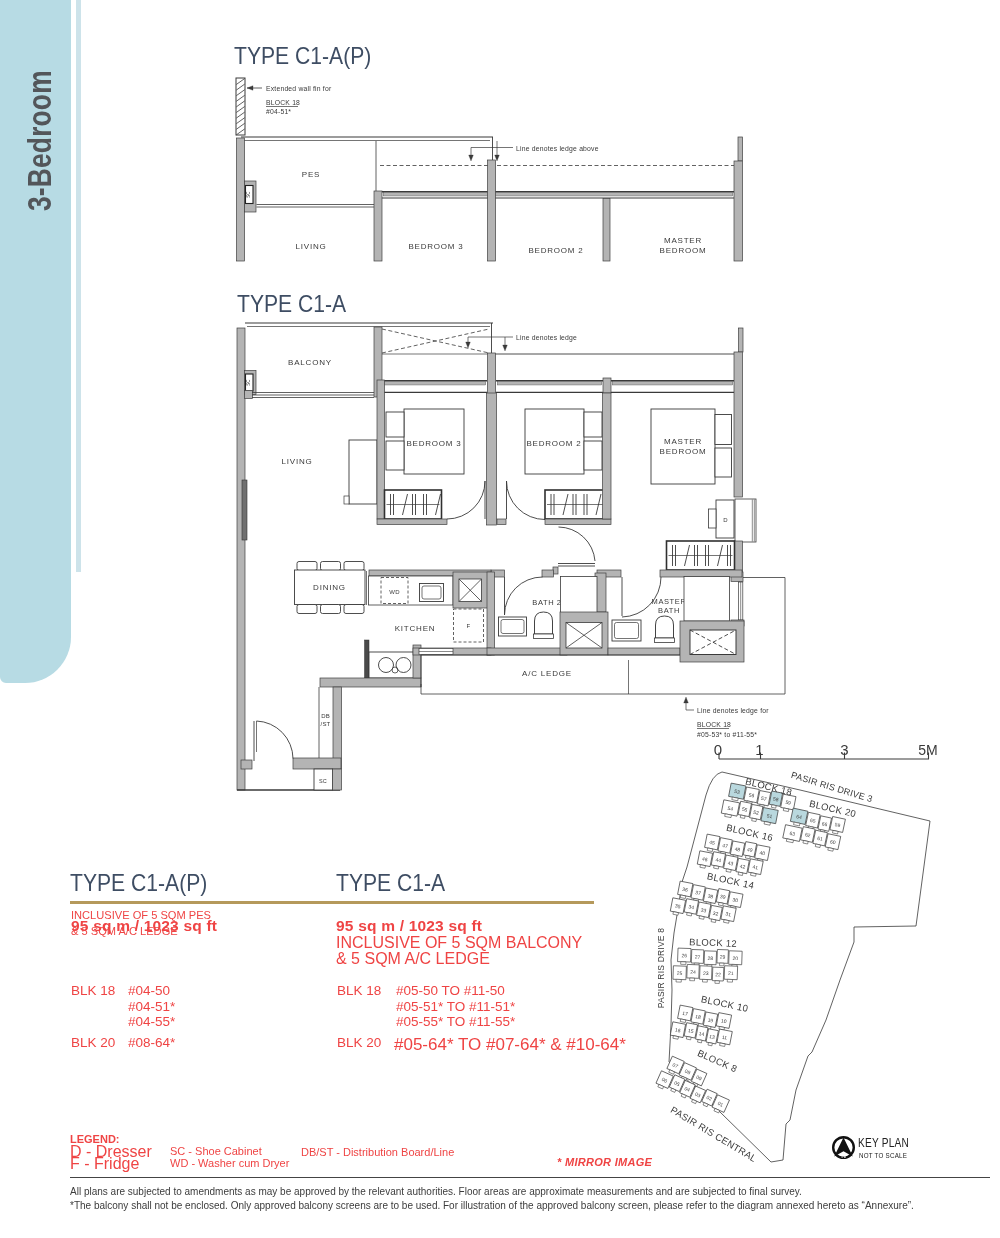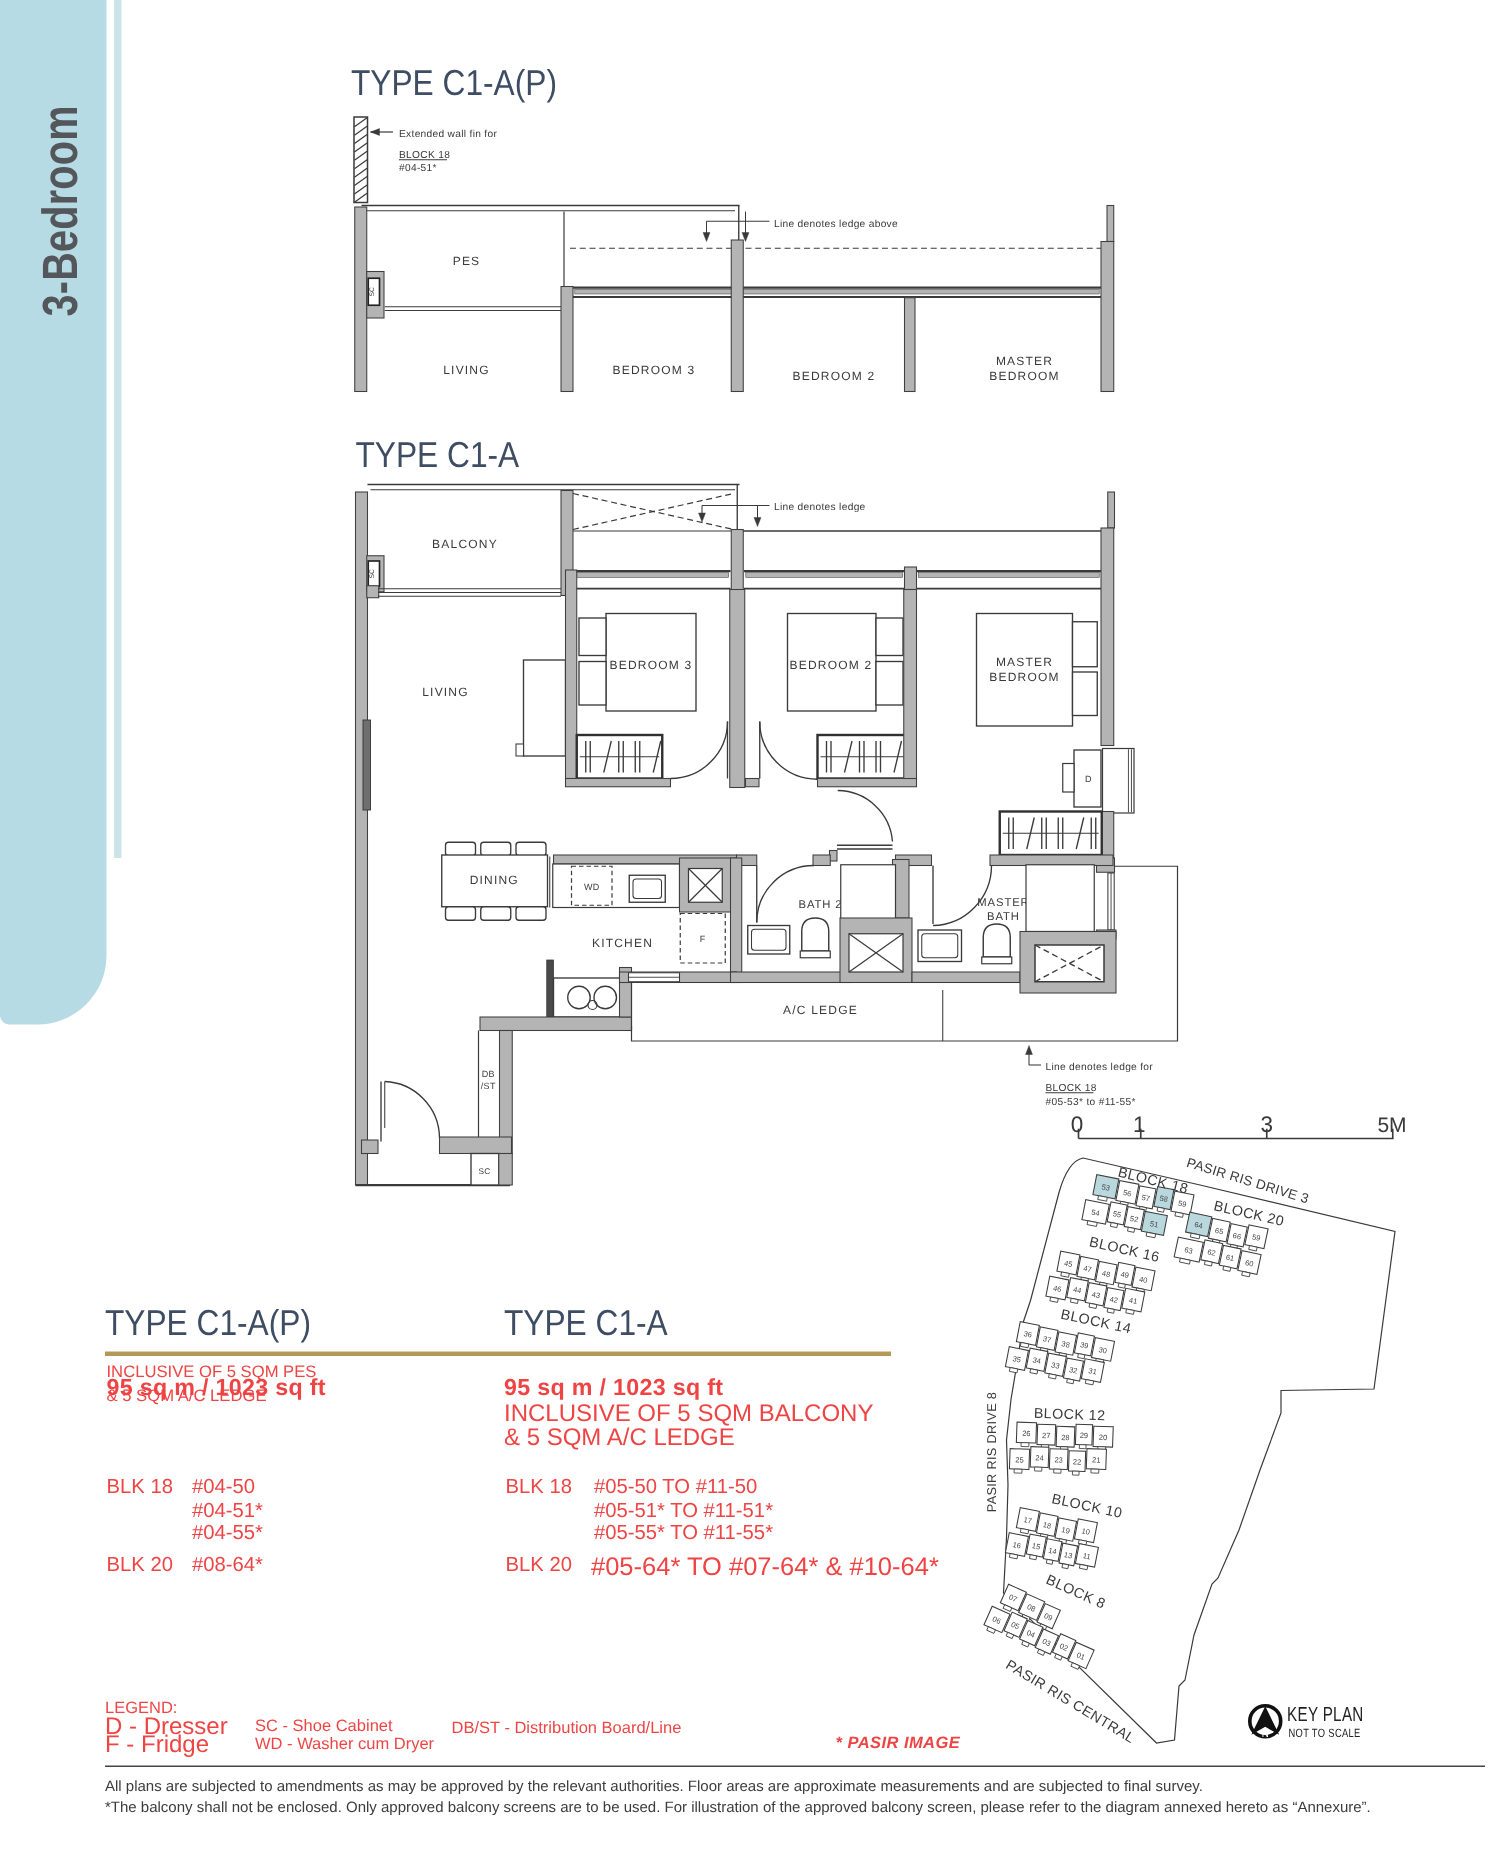--- a/index.html
+++ b/index.html
@@ -632,21 +632,21 @@
 <div class="abs lbl" style="left:128px;top:983px;font-size:13.5px;line-height:15.7px">#04-50<br>#04-51*<br>#04-55*</div>
 <div class="abs lbl" style="left:128px;top:1035px;font-size:13.5px">#08-64*</div>
 
 <div class="abs lbl" style="left:336px;top:917px;font-size:15.5px;font-weight:bold;letter-spacing:0.2px">95 sq m / 1023 sq ft</div>
 <div class="abs lbl" style="left:336px;top:935px;font-size:16px;line-height:15.5px">INCLUSIVE OF 5 SQM BALCONY<br>&amp; 5 SQM A/C LEDGE</div>
 <div class="abs lbl" style="left:337px;top:983px;font-size:13.5px">BLK 18</div>
 <div class="abs lbl" style="left:337px;top:1035px;font-size:13.5px">BLK 20</div>
 <div class="abs lbl" style="left:396px;top:983px;font-size:13.5px;line-height:15.7px">#05-50 TO #11-50<br>#05-51* TO #11-51*<br>#05-55* TO #11-55*</div>
 <div class="abs lbl" style="left:394px;top:1035px;font-size:17px">#05-64* TO #07-64* &amp; #10-64*</div>
 
-<div class="abs lbl" style="left:70px;top:1133px;font-size:11px;font-weight:normal">LEGEND:</div>
+<div class="abs lbl" style="left:70px;top:1133px;font-size:11px;font-weight:bold">LEGEND:</div>
 <div class="abs lbl" style="left:70px;top:1146px;font-size:16px;line-height:11.5px">D - Dresser<br>F - Fridge</div>
 <div class="abs lbl" style="left:170px;top:1146px;font-size:11px;line-height:11.5px">SC - Shoe Cabinet<br>WD - Washer cum Dryer</div>
 <div class="abs lbl" style="left:301px;top:1146px;font-size:11px">DB/ST - Distribution Board/Line</div>
 
-<div class="abs lbl" style="left:557px;top:1156px;font-size:11px;font-style:italic;font-weight:bold;letter-spacing:0.3px">* PASIR IMAGE</div>
+<div class="abs lbl" style="left:557px;top:1156px;font-size:11px;font-style:italic;font-weight:bold;letter-spacing:0.3px">* MIRROR IMAGE</div>
 
 <div class="abs" style="left:70px;top:1177px;width:920px;height:1px;background:#444"></div>
 
 <div class="abs lbl" style="left:70px;top:1185px;font-size:10px;line-height:13.8px;color:#3c3c3c">All plans are subjected to amendments as may be approved by the relevant authorities. Floor areas are approximate measurements and are subjected to final survey.<br>*The balcony shall not be enclosed. Only approved balcony screens are to be used. For illustration of the approved balcony screen, please refer to the diagram annexed hereto as “Annexure”.</div>
 </body></html>

